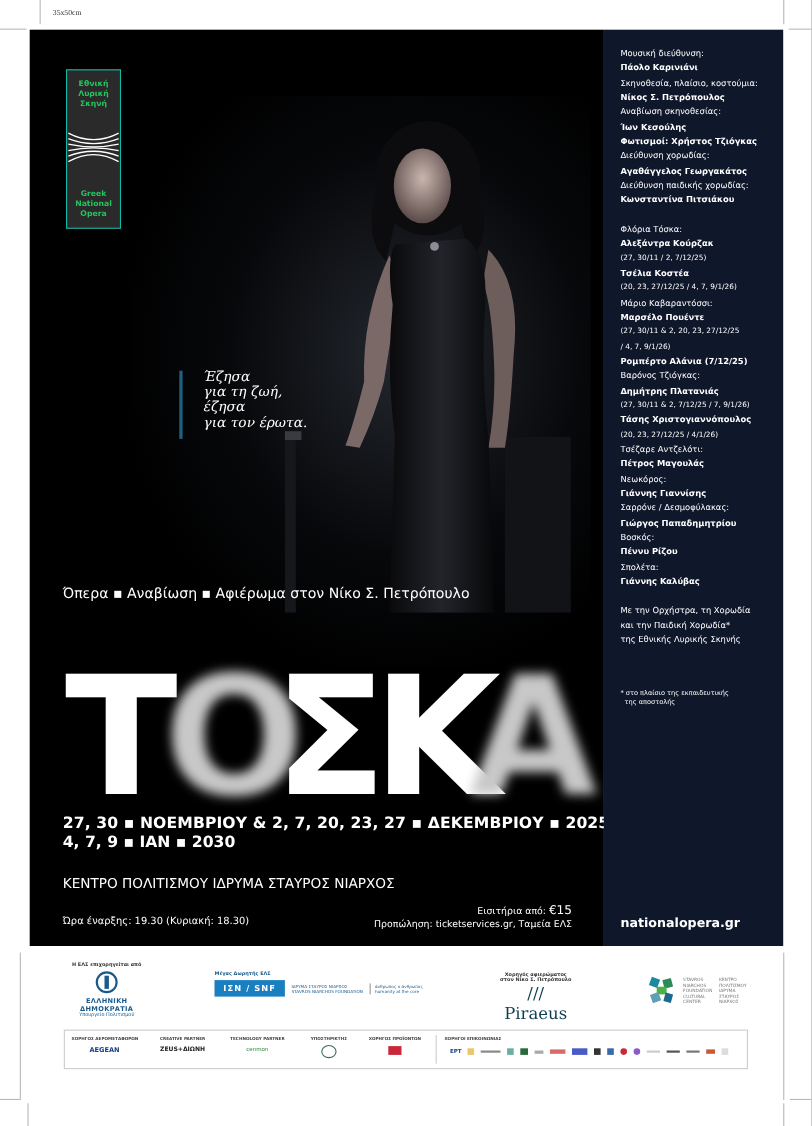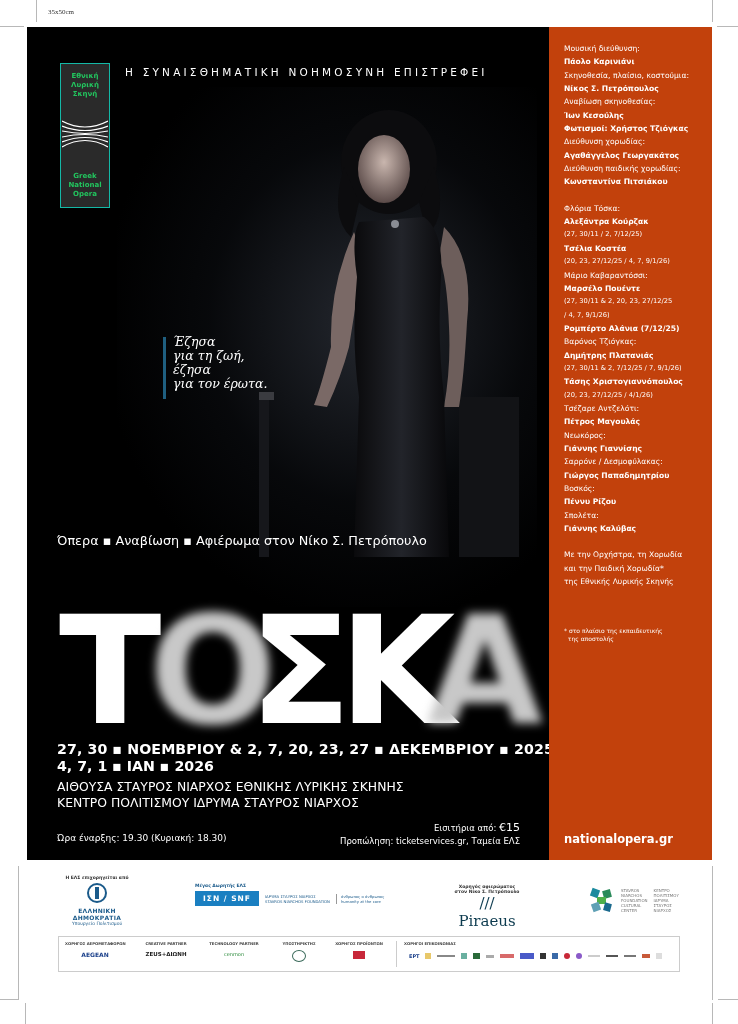--- a/index.html
+++ b/index.html
@@ -23,41 +23,41 @@
   .logo-box { position: absolute; left: 33px; top: 36px; width: 48px; height: 143px; background: #2a2a2a; border: 1px solid #14b8a6; text-align: center; color: #22c55e; }
   .logo-top { font-size: 7px; line-height: 9px; margin-top: 8px; font-weight: bold; }
   .logo-bottom { font-size: 7px; line-height: 9px; position: absolute; bottom: 8px; left: 0; right: 0; font-weight: bold; }
   .logo-waves { position: absolute; left: 1px; top: 55px; width: 46px; height: 30px; }
 
   
   .figure { position: absolute; left: 232px; top: 80px; width: 260px; height: 450px; }
 
   .quote-bar { position: absolute; left: 136px; top: 310px; width: 3px; height: 62px; background: #1f5f80; }
   .quote { position: absolute; left: 146px; top: 308px; color: #fff; font-family: "DejaVu Serif", "Liberation Serif", serif; font-style: italic; font-size: 12.5px; line-height: 14px; }
-  .quote div { white-space: nowrap; }
+  .quote div { white-space: nowrap; margin-left: 12px; }
 
   .genre { position: absolute; left: 30px; top: 506px; color: #fff; font-size: 12.8px; white-space: nowrap; }
   .composer { position: absolute; left: 30px; top: 553px; color: #fff; font-size: 17px; letter-spacing: 0.5px; white-space: nowrap; }
 
   .title { position: absolute; left: 30px; top: 577px; width: 480px; height: 135px; }
   .title .letter { position: absolute; top: 0; color: #fff; font-family: "DejaVu Sans", sans-serif; font-weight: bold; font-size: 150px; line-height: 135px; }
   .title .blur { filter: blur(5px); color: #c8c8c8; }
 
   .dates1 { position: absolute; left: 30px; top: 714px; color: #fff; font-size: 14.2px; font-weight: bold; white-space: nowrap; letter-spacing: 0.1px; }
   .dates2 { position: absolute; left: 30px; top: 731px; color: #fff; font-size: 14.2px; font-weight: bold; white-space: nowrap; }
   .venue1 { position: absolute; left: 30px; top: 752px; color: #fff; font-size: 12.4px; white-space: nowrap; }
   .venue2 { position: absolute; left: 30px; top: 768px; color: #fff; font-size: 12.4px; white-space: nowrap; }
 
   .starttime { position: absolute; left: 30px; top: 806px; color: #fff; font-size: 9px; white-space: nowrap; }
   .tickets { position: absolute; right: 29px; top: 794px; color: #fff; font-size: 8.5px; text-align: right; white-space: nowrap; }
   .tickets .price { font-size: 11px; }
   .presale { position: absolute; right: 29px; top: 809px; color: #fff; font-size: 8.5px; white-space: nowrap; }
 
   
-  .credits { position: absolute; left: 549px; top: 27px; width: 163px; height: 833px; background: #c2410c; color: #fff; }
+  .credits { position: absolute; left: 549px; top: 27px; width: 163px; height: 833px; background: #0f172a; color: #fff; }
   .credits .list { position: absolute; left: 15px; top: 15px; width: 150px; }
   .credits .line { font-size: 7.6px; line-height: 13.35px; white-space: nowrap; }
   .credits .line.b { font-weight: bold; }
   .credits .line.small { font-size: 6.7px; }
   .credits .gap { height: 13px; }
   .credits .note { position: absolute; left: 15px; top: 600px; font-size: 6px; line-height: 8px; }
   .credits .site { position: absolute; left: 15px; top: 805px; font-size: 11.5px; font-weight: bold; }
 
   
   .sponsors-top { position: absolute; left: 27px; top: 865px; width: 685px; height: 65px; }
@@ -90,21 +90,20 @@
 <div class="crop" style="left:25px;top:1003px;width:1px;height:21px;"></div>
 <div class="crop" style="left:718px;top:999px;width:20px;height:1px;"></div>
 <div class="crop" style="left:712px;top:1003px;width:1px;height:21px;"></div>
 <div class="crop" style="left:712px;top:866px;width:1px;height:134px;"></div>
 <div class="crop" style="left:18px;top:866px;width:1px;height:134px;"></div>
 <div class="size-label">35x50cm</div>
 
 <div class="poster">
   <div class="stage-glow"></div>
 
-  <div class="tagline">Η ΣΥΝΑΙΣΘΗΜΑΤΙΚΗ ΝΟΗΜΟΣΥΝΗ ΕΠΙΣΤΡΕΦΕΙ</div>
 
   <div class="logo-box">
     <div class="logo-top">
       <div>Εθνική</div>
       <div>Λυρική</div>
       <div>Σκηνή</div>
     </div>
     <svg class="logo-waves" viewBox="0 0 46 30">
       <path d="M0 2 Q23 14 46 2" stroke="#fff" stroke-width="1.2" fill="none"></path>
       <path d="M0 7 Q23 16 46 7" stroke="#fff" stroke-width="1.2" fill="none"></path>
@@ -165,22 +164,21 @@
 
   <div class="title">
     <span class="letter" style="left:2px;">Τ</span>
     <span class="letter blur" style="left:92px;">Ο</span>
     <span class="letter" style="left:192px;">Σ</span>
     <span class="letter" style="left:282px;">Κ</span>
     <span class="letter blur" style="left:370px;">Α</span>
   </div>
 
   <div class="dates1">27, 30 ▪ ΝΟΕΜΒΡΙΟΥ &amp; 2, 7, 20, 23, 27 ▪ ΔΕΚΕΜΒΡΙΟΥ ▪ 2025</div>
-  <div class="dates2">4, 7, 1 ▪ ΙΑΝ ▪ 2026</div>
-  <div class="venue1">ΑΙΘΟΥΣΑ ΣΤΑΥΡΟΣ ΝΙΑΡΧΟΣ ΕΘΝΙΚΗΣ ΛΥΡΙΚΗΣ ΣΚΗΝΗΣ</div>
+  <div class="dates2">4, 7, 9 ▪ ΙΑΝ ▪ 2030</div>
   <div class="venue2">ΚΕΝΤΡΟ ΠΟΛΙΤΙΣΜΟΥ ΙΔΡΥΜΑ ΣΤΑΥΡΟΣ ΝΙΑΡΧΟΣ</div>
 
   <div class="starttime">Ώρα έναρξης: 19.30 (Κυριακή: 18.30)</div>
   <div class="tickets">
     <span>Εισιτήρια από: </span><span class="price">€15</span>
   </div>
   <div class="presale">Προπώληση: ticketservices.gr, Ταμεία ΕΛΣ</div>
 </div>
 
 <div class="credits">

